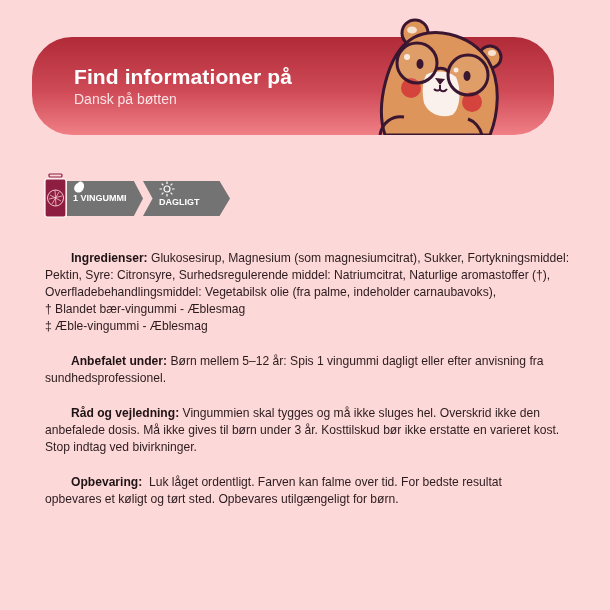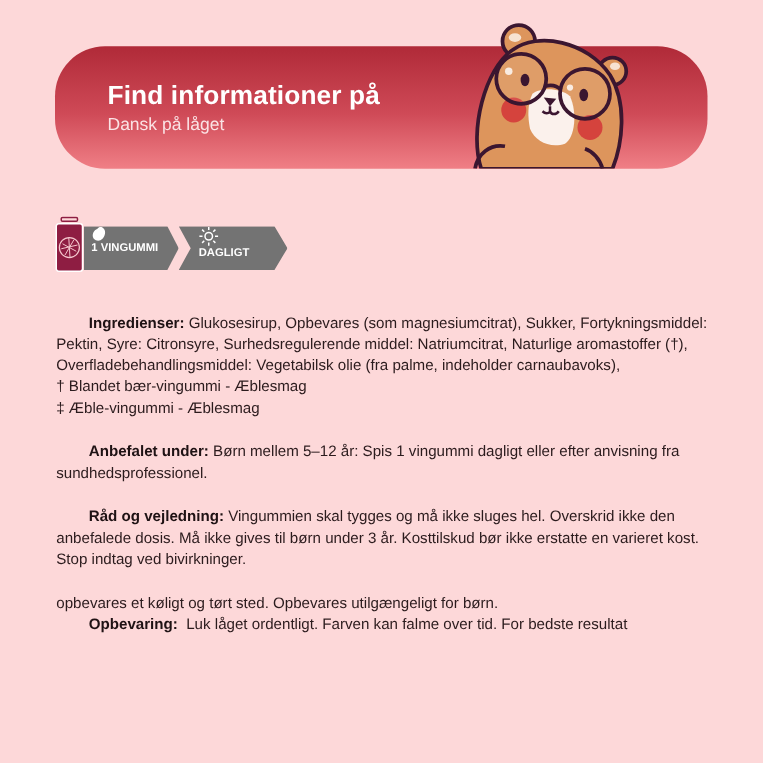--- a/index.html
+++ b/index.html
@@ -5,21 +5,21 @@
   * { box-sizing: border-box; margin: 0; padding: 0; }
   html, body { width: 610px; height: 610px; overflow: hidden; }
   body {
     background: #fdd8d9;
     font-family: "Liberation Sans", "DejaVu Sans", sans-serif;
     color: #2a1a1c;
     position: relative;
   }
   .banner {
     position: absolute;
-    left: 44px; top: 37px;
+    left: 32px; top: 37px;
     width: 522px; height: 98px;
     border-radius: 40px;
     background: linear-gradient(180deg, #b02a38 0%, #cf4a57 55%, #f07f86 100%);
     overflow: visible;
   }
   .banner-title {
     position: absolute;
     left: 42px; top: 28px;
     color: #ffffff;
     font-weight: 700;
@@ -81,21 +81,21 @@
   .content p { margin-bottom: 18px; }
   .content p.tight { margin-bottom: 0; }
   .content b { font-weight: 700; color: #1f1214; margin-left: 26px; }
   .line { display: block; white-space: nowrap; }
 </style>
 </head>
 <body>
 
 <div class="banner">
   <div class="banner-title">Find informationer på</div>
-  <div class="banner-sub">Dansk på låget</div>
+  <div class="banner-sub">Dansk på bøtten</div>
 </div>
 
 <div class="bear">
   <svg width="140" height="120" viewBox="0 0 140 120">
 
     <circle cx="45" cy="18" r="13" fill="#dd955c" stroke="#3b1630" stroke-width="3"></circle>
     <ellipse cx="42" cy="15" rx="5" ry="3.5" fill="#f7e3d2"></ellipse>
     <circle cx="120" cy="42" r="11" fill="#dd955c" stroke="#3b1630" stroke-width="3"></circle>
     <ellipse cx="122" cy="38" rx="4" ry="3" fill="#f7e3d2"></ellipse>
 
@@ -151,32 +151,32 @@
         <line x1="2.7" y1="13.3" x2="4.4" y2="11.6"></line>
           <line x1="11.6" y1="4.4" x2="13.3" y2="2.7"></line>
       </g>
     </svg>
     <span>DAGLIGT</span>
   </div>
 </div>
 
 <div class="content">
   <p>
-    <span class="line"><b>Ingredienser:</b><span> Glukosesirup, Opbevares (som magnesiumcitrat), Sukker, Fortykningsmiddel:</span></span>
+    <span class="line"><b>Ingredienser:</b><span> Glukosesirup, Magnesium (som magnesiumcitrat), Sukker, Fortykningsmiddel:</span></span>
     <span class="line">Pektin, Syre: Citronsyre, Surhedsregulerende middel: Natriumcitrat, Naturlige aromastoffer (†),</span>
     <span class="line">Overfladebehandlingsmiddel: Vegetabilsk olie (fra palme, indeholder carnaubavoks),</span>
     <span class="line">† Blandet bær-vingummi - Æblesmag</span>
     <span class="line">‡ Æble-vingummi - Æblesmag</span>
   </p>
   <p>
     <span class="line"><b>Anbefalet under:</b><span> Børn mellem 5–12 år: Spis 1 vingummi dagligt eller efter anvisning fra</span></span>
     <span class="line">sundhedsprofessionel.</span>
   </p>
   <p>
     <span class="line"><b>Råd og vejledning:</b><span> Vingummien skal tygges og må ikke sluges hel. Overskrid ikke den</span></span>
     <span class="line">anbefalede dosis. Må ikke gives til børn under 3 år. Kosttilskud bør ikke erstatte en varieret kost.</span>
     <span class="line">Stop indtag ved bivirkninger.</span>
   </p>
   <p class="tight">
+    <span class="line"><b>Opbevaring:</b><span style="white-space:pre">  Luk låget ordentligt. Farven kan falme over tid. For bedste resultat</span></span>
     <span class="line">opbevares et køligt og tørt sted. Opbevares utilgængeligt for børn.</span>
-    <span class="line"><b>Opbevaring:</b><span style="white-space:pre">  Luk låget ordentligt. Farven kan falme over tid. For bedste resultat</span></span>
   </p>
 </div>
 
 </body></html>

